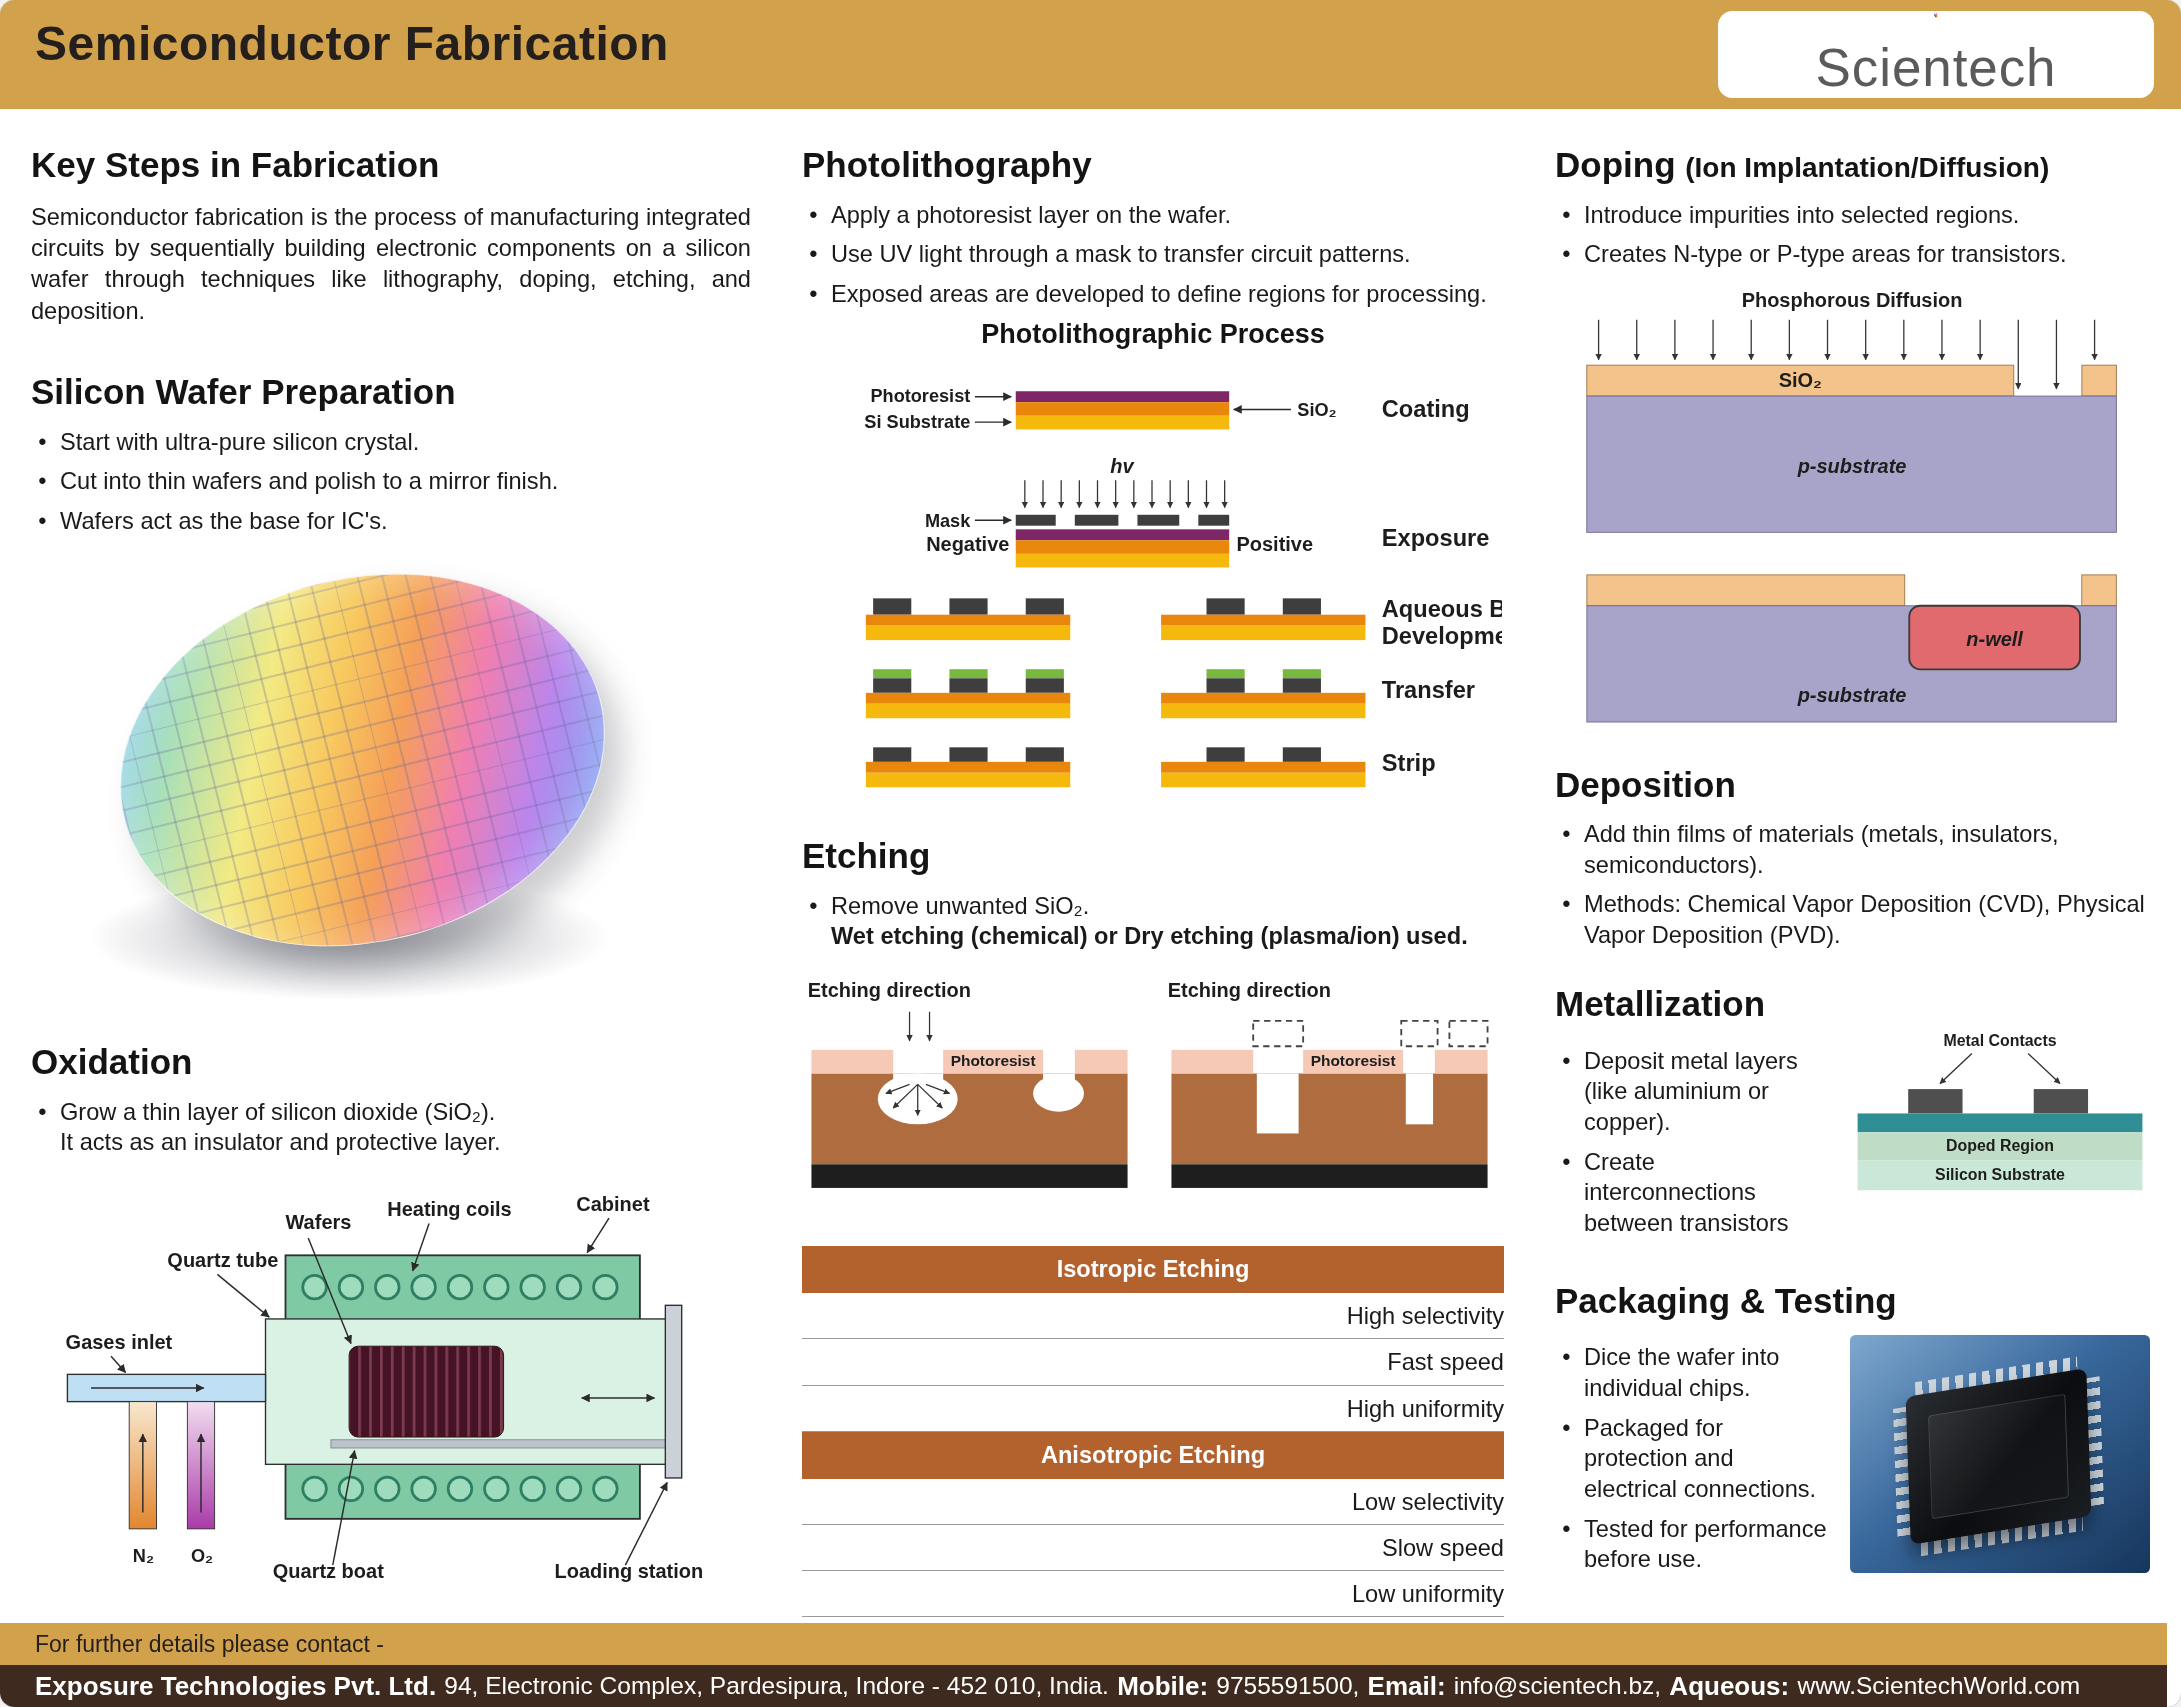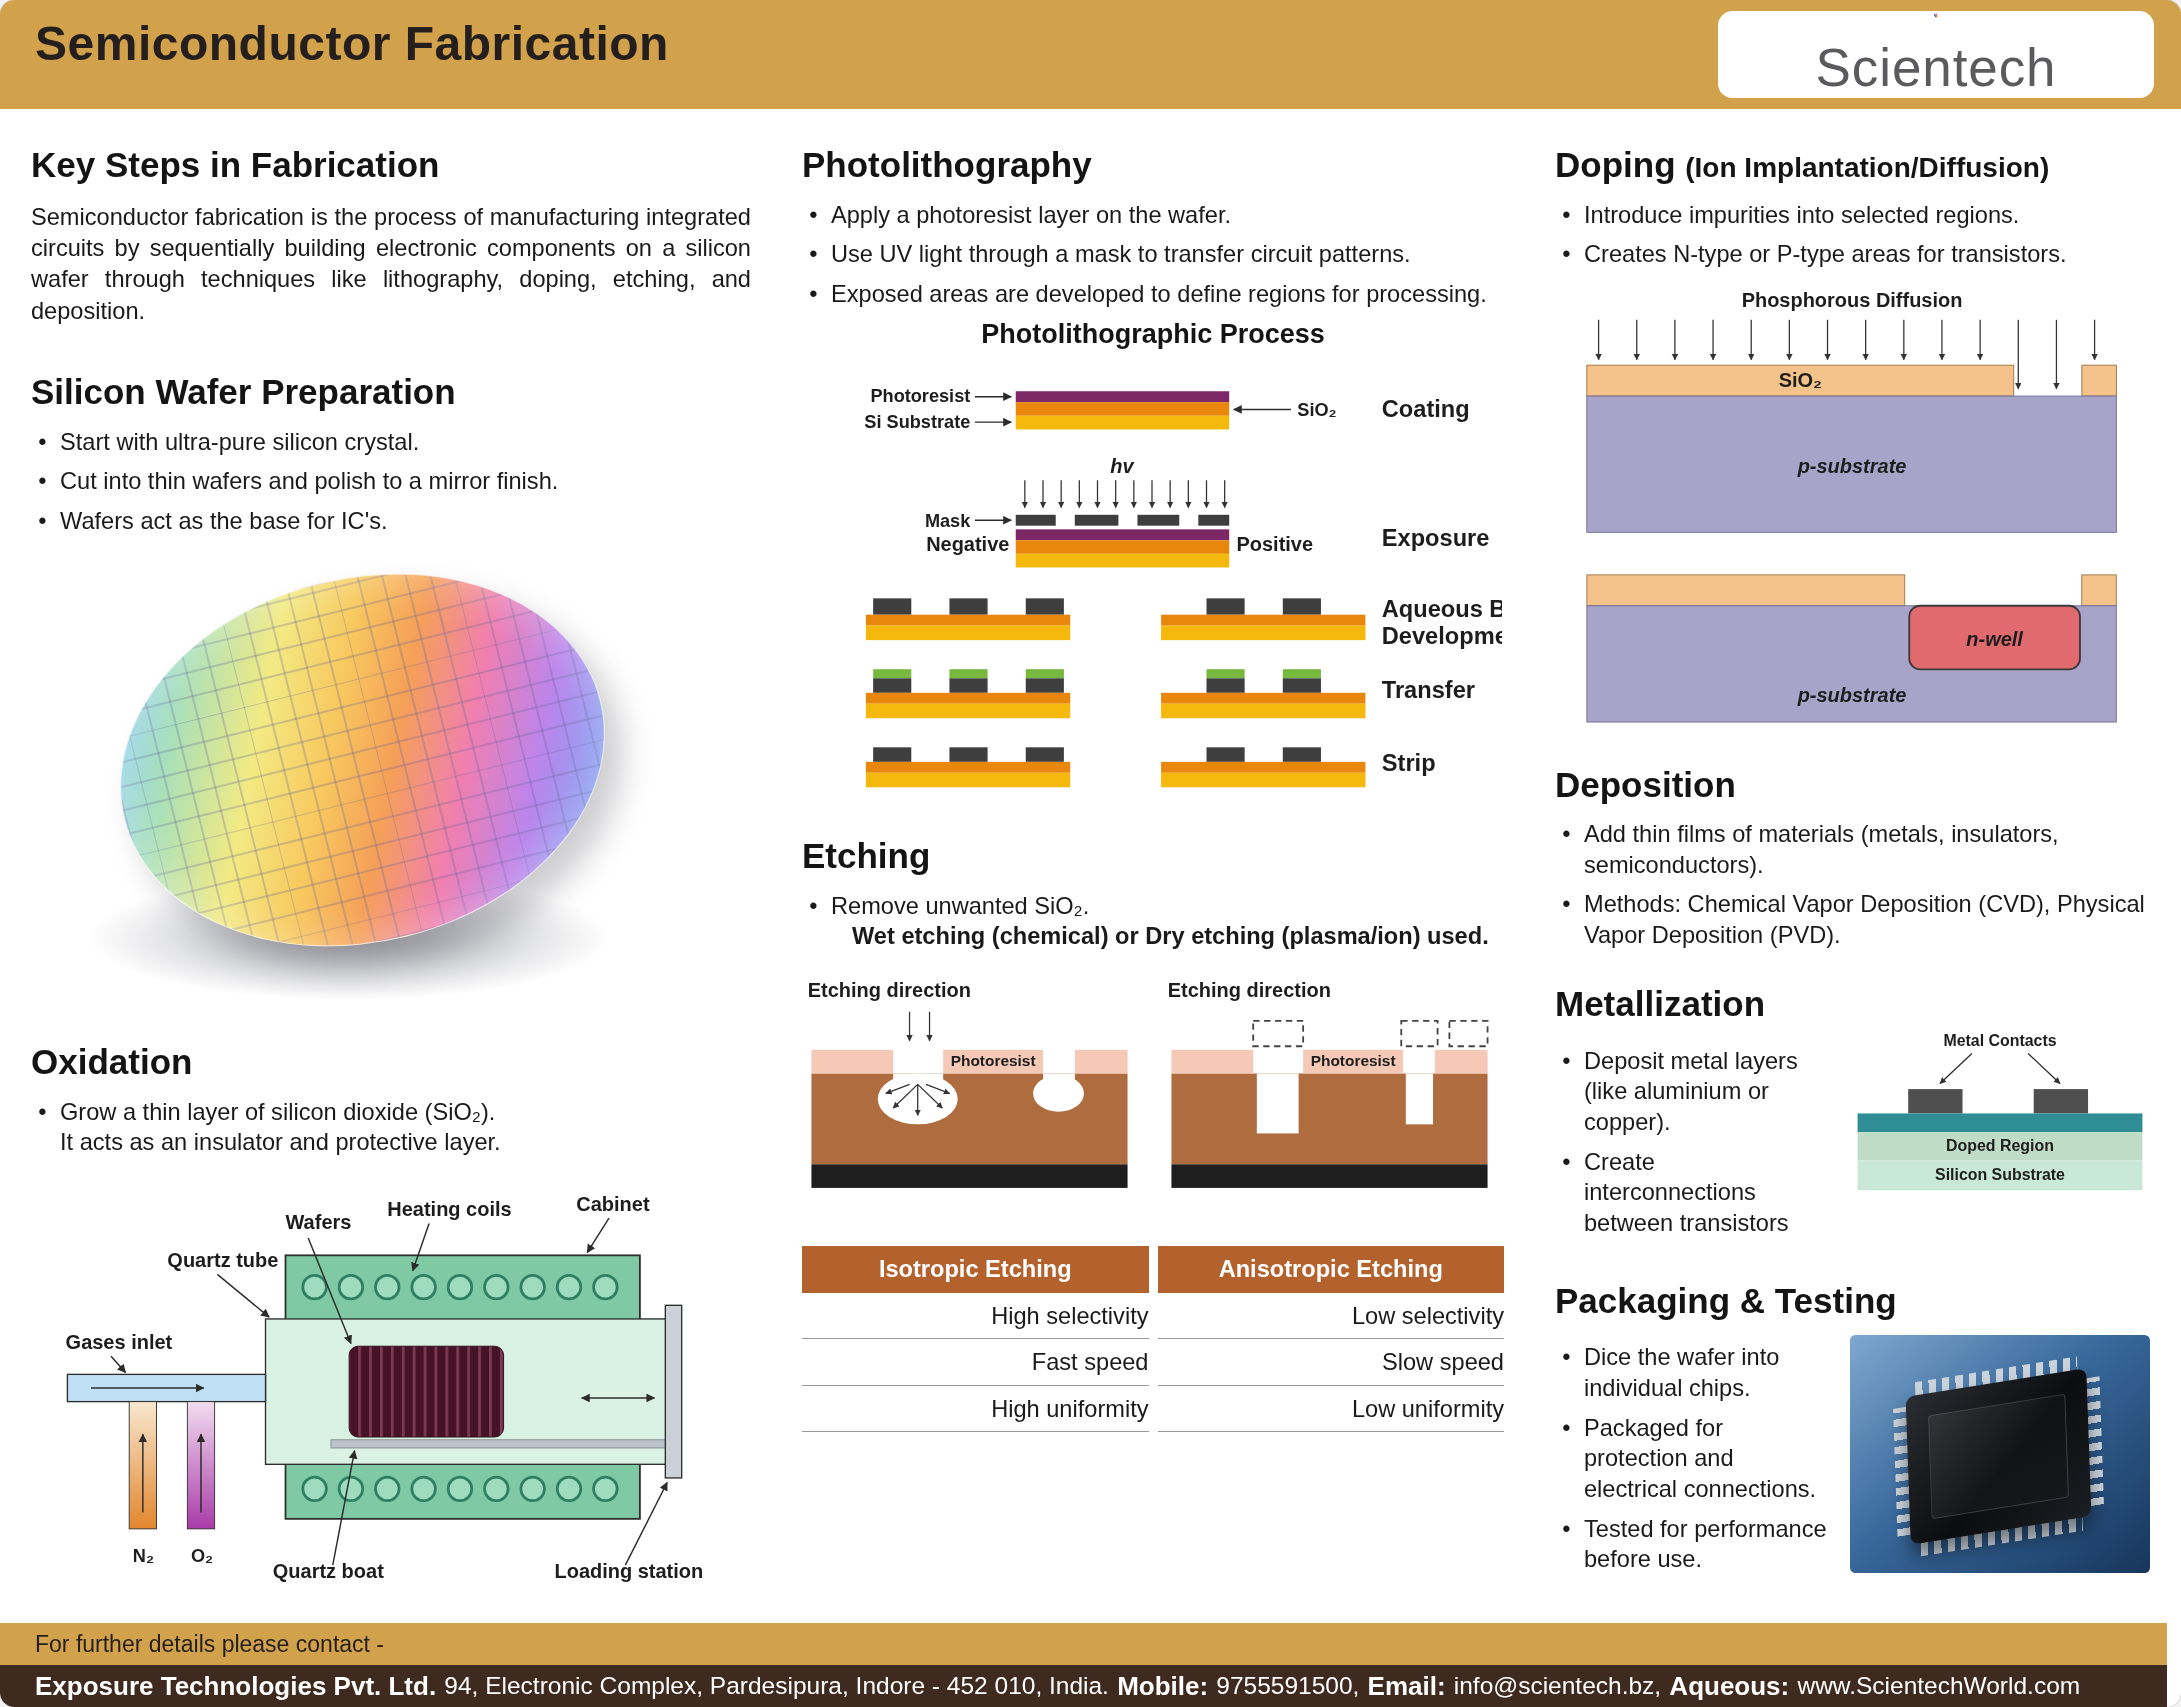--- a/index.html
+++ b/index.html
@@ -35,21 +35,21 @@
     margin-top:16.4px; font-size:23.6px; line-height:1.33; color:#1a1a1a;
     text-align:justify;
   }
   ul.bullets{ list-style:none; margin-top:14.5px; }
   ul.bullets li{
     position:relative; padding-left:29px; font-size:23.6px; line-height:1.3;
     color:#1a1a1a; margin-bottom:9px;
   }
   ul.bullets li::before{ content:"•"; position:absolute; left:7.3px; top:0; }
   .cont{ display:block; }
-  .bold{ font-weight:bold;margin-left:21px; }
+  .bold{ font-weight:bold; }
   
   .wafer-figure{ position:relative; height:455px; margin-top:23.6px; }
   .wafer-shadow{
     position:absolute; left:55px; top:314px; width:527px; height:127px;
     border-radius:50%;
     background:radial-gradient(ellipse at center, rgba(75,78,92,.5) 0%, rgba(75,78,92,0) 70%);
   }
   .wafer{
     position:absolute; left:86px; top:18px; width:491px; height:364px;
     border-radius:50%; transform:rotate(-14deg);
@@ -66,21 +66,21 @@
   .lbl   { font-size:22px; font-weight:bold; }
   .lbl-sm{ font-size:20px; font-weight:bold; }
   .lbl-xs{ font-size:17px; font-weight:bold; }
   .stage { font-size:26px; font-weight:bold; }
   .neg{ fill:#D43A3A; } .pos{ fill:#2E9E44; }
   .ln { stroke:#2b2b2b; stroke-width:1.6; fill:none; marker-end:url(#arr); }
   .lnS{ stroke:#333333; stroke-width:1.4; fill:none; marker-end:url(#arrS); }
   .dash{ fill:none; stroke:#444; stroke-width:2; stroke-dasharray:7 5; }
   
   .etch-row{ display:flex; gap:25px; margin-top:27px; }
-  .etch-table{ display:grid; grid-template-columns:1fr 1fr; gap:0 9px; margin-top:29px; }
+  .etch-table{ display:grid; grid-template-columns:1fr; gap:0 9px; margin-top:29px; }
   .etch-head{
     background:#B4622D; color:#fff; font-weight:bold; font-size:23.6px;
     text-align:center; padding:10px 0;
   }
   .etch-cell{
     font-size:23.6px; text-align:right; padding:10px 0 8.2px; color:#1a1a1a;
     border-bottom:1.8px solid #9a9a9a;
   }
   
   .side-row{ display:flex; gap:20px; align-items:flex-start; margin-top:7.3px; }

